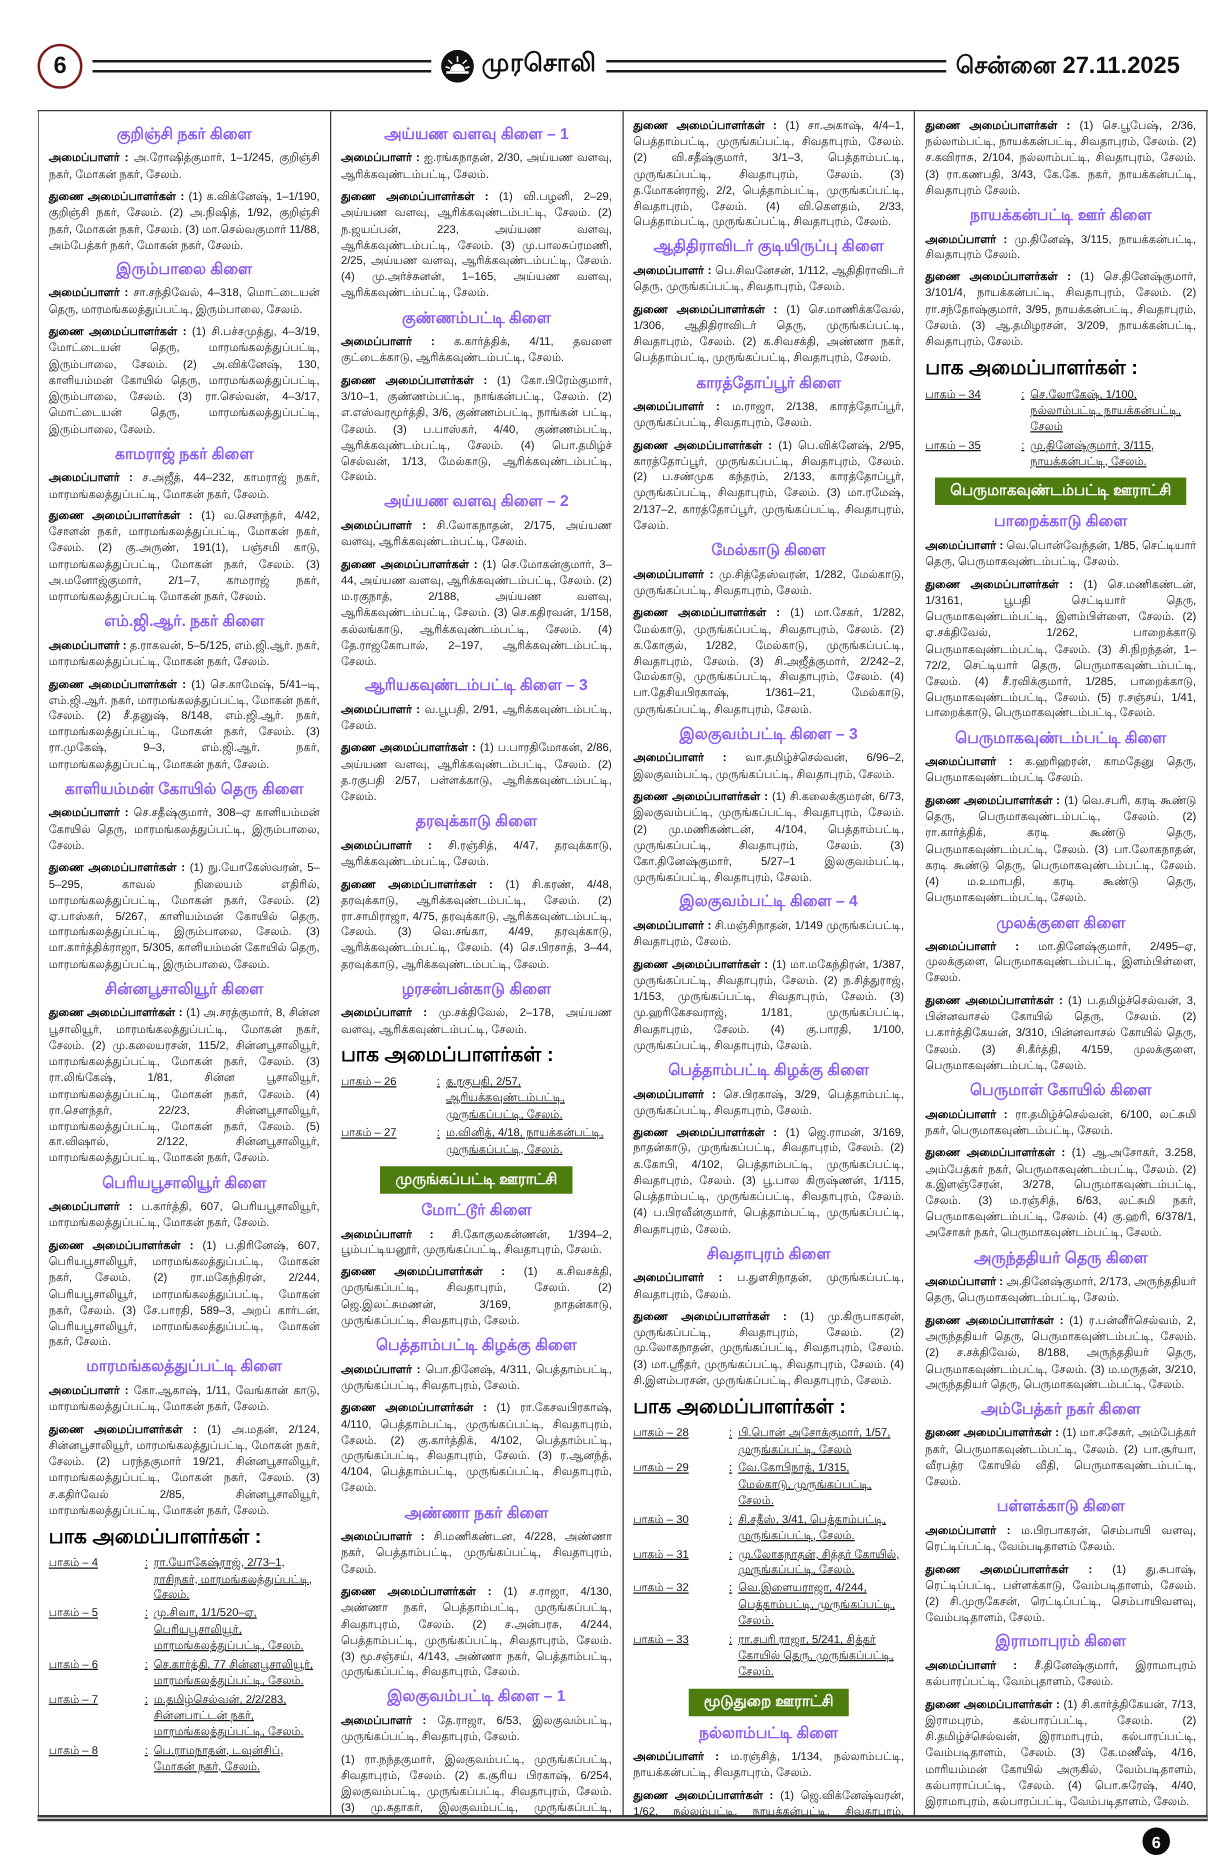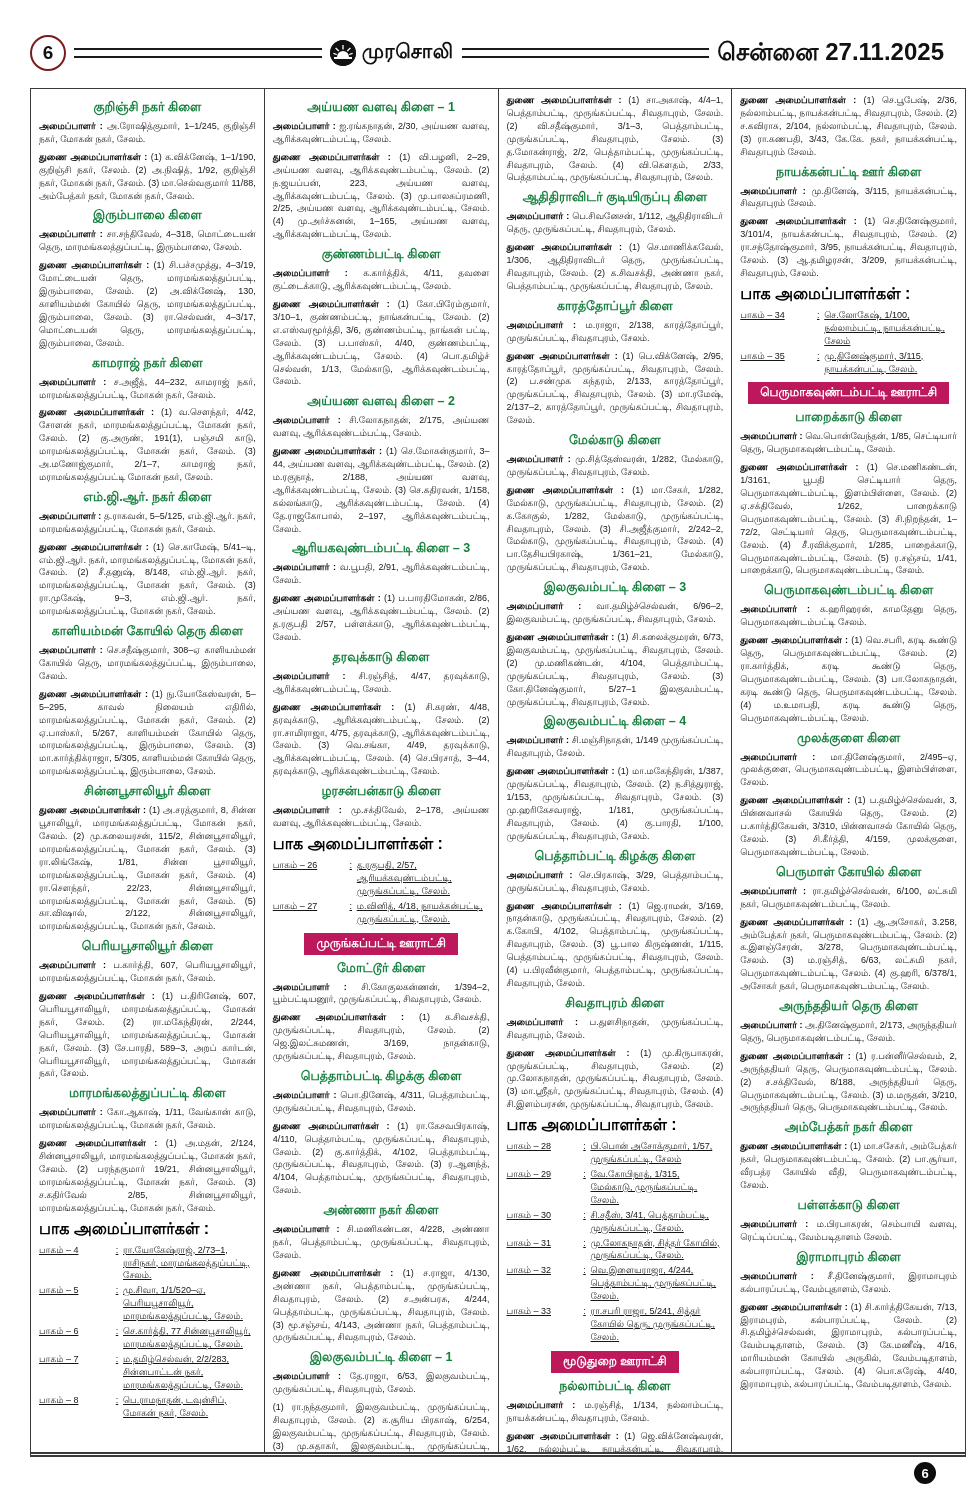--- a/index.html
+++ b/index.html
@@ -8,33 +8,33 @@
   
   .header{position:absolute;top:30px;left:30px;right:28px;height:46px;
           display:flex;align-items:center;}
   .pg-circle{width:32px;height:32px;border:2.5px solid #7a1c1c;border-radius:50%;
              box-shadow:0 0 0 1.5px #fff inset;display:flex;align-items:center;justify-content:center;
              font-size:19px;font-weight:bold;color:#111;flex:0 0 auto;background:#fff;}
   .rule{flex:1 1 auto;height:6px;border-top:2.5px solid #1a1a1a;border-bottom:2.5px solid #1a1a1a;margin:0 8px;}
   .masthead{display:flex;align-items:flex-start;gap:6px;flex:0 0 auto;}
   .logo{width:26px;height:26px;border-radius:50%;background:#111;display:flex;align-items:flex-end;justify-content:center;overflow:hidden;}
   .masthead-title{font-size:20px;font-weight:bold;color:#111;letter-spacing:0.5px;}
-  .dateline{font-size:24px;font-weight:bold;color:#111;flex:0 0 auto;white-space:nowrap;}
+  .dateline{font-size:19px;font-weight:bold;color:#111;flex:0 0 auto;white-space:nowrap;}
   
   .sheet{position:absolute;top:88px;left:30px;width:936px;height:1369px;
          border:1.2px solid #3a3a3a;border-bottom:5px double #3a3a3a;
          display:flex;box-sizing:border-box;}
   .col{flex:1 1 0;padding:5px 8px 4px;overflow:hidden;box-sizing:border-box;}
   .col + .col{border-left:1.2px solid #3a3a3a;}
-  .bh-title{font-size:12.5px;font-weight:bold;text-align:center;margin:6px 0 4px;color:#15803d;}
+  .bh-title{font-size:12.5px;font-weight:bold;text-align:center;margin:6px 0 4px;color:#8b5cf6;}
   .para{font-size:9px;line-height:12.9px;margin:0 0 5px;text-align:justify;color:#161616;}
   .para b{color:#000;}
   .cb{font-size:16px;font-weight:bold;text-align:left;margin:4px 0 4px;color:#000;}
   .inv-wrap{text-align:center;margin:7px 0 3px;}
-  .inv{display:inline-block;background:#be185d;color:#fff;font-size:12px;font-weight:bold;
+  .inv{display:inline-block;background:#4d7c0f;color:#fff;font-size:12px;font-weight:bold;
        padding:3px 12px 4px;}
   .pt{display:grid;grid-template-columns:72px 12px 1fr;font-size:9px;line-height:12.9px;
       margin:0 0 2px;color:#161616;text-decoration:underline;}
   .pt .lab{white-space:nowrap;}
   .pt .col-sep{text-align:center;}
   
   .footer-circle{position:absolute;right:36px;top:1462px;width:22px;height:22px;border-radius:50%;
                  background:#0d0d0d;color:#fff;font-size:13px;font-weight:bold;
                  display:flex;align-items:center;justify-content:center;}
 </style>
@@ -252,20 +252,21 @@
         <h3 class="bh-title">பெருமாள் கோயில் கிளை</h3>
         <p class="para"><b>அமைப்பாளர் : </b>ரா.தமிழ்ச்செல்வன், 6/100, லட்சுமி நகர், பெருமாகவுண்டம்பட்டி, சேலம்.</p>
         <p class="para"><b>துணை அமைப்பாளர்கள் : </b>(1) ஆ.அசோகர், 3.258, அம்பேத்கர் நகர், பெருமாகவுண்டம்பட்டி, சேலம். (2) க.இளஞ்சேரன், 3/278, பெருமாகவுண்டம்பட்டி, சேலம். (3) ம.ரஞ்சித், 6/63, லட்சுமி நகர், பெருமாகவுண்டம்பட்டி, சேலம். (4) கு.ஹரி, 6/378/1, அசோகர் நகர், பெருமாகவுண்டம்பட்டி, சேலம்.</p>
         <h3 class="bh-title">அருந்ததியர் தெரு கிளை</h3>
         <p class="para"><b>அமைப்பாளர் : </b>அ.தினேஷ்குமார், 2/173, அருந்ததியர் தெரு, பெருமாகவுண்டம்பட்டி, சேலம்.</p>
         <p class="para"><b>துணை அமைப்பாளர்கள் : </b>(1) ர.பன்னீர்செல்வம், 2, அருந்ததியர் தெரு, பெருமாகவுண்டம்பட்டி, சேலம். (2) ச.சக்திவேல், 8/188, அருந்ததியர் தெரு, பெருமாகவுண்டம்பட்டி, சேலம். (3) ம.மருதன், 3/210, அருந்ததியர் தெரு, பெருமாகவுண்டம்பட்டி, சேலம்.</p>
         <h3 class="bh-title">அம்பேத்கர் நகர் கிளை</h3>
         <p class="para"><b>துணை அமைப்பாளர்கள் : </b>(1) மா.சசேகர், அம்பேத்கர் நகர், பெருமாகவுண்டம்பட்டி, சேலம். (2) பா.சூர்யா, வீரபத்ர கோயில் வீதி, பெருமாகவுண்டம்பட்டி, சேலம்.</p>
         <h3 class="bh-title">பள்ளக்காடு கிளை</h3>
         <p class="para"><b>அமைப்பாளர் : </b>ம.பிரபாகரன், செம்பாயி வளவு, ரெட்டிப்பட்டி, வேம்படிதாளம் சேலம்.</p>
+        <p class="para"><b>துணை அமைப்பாளர்கள் : </b>(1) து.சுபாஷ், ரெட்டிப்பட்டி, பள்ளக்காடு, வேம்படிதாளம், சேலம். (2) சி.முருகேசன், ரெட்டிப்பட்டி, செம்பாயிவளவு, வேம்படிதாளம், சேலம்.</p>
         <h3 class="bh-title">இராமாபுரம் கிளை</h3>
         <p class="para"><b>அமைப்பாளர் : </b>சீ.தினேஷ்குமார், இராமாபுரம் கல்பாரப்பட்டி, வேம்புதாளம், சேலம்.</p>
         <p class="para"><b>துணை அமைப்பாளர்கள் : </b>(1) சி.கார்த்திகேயன், 7/13, இராமபுரம், கல்பாரப்பட்டி, சேலம். (2) சி.தமிழ்ச்செல்வன், இராமாபுரம், கல்பாரப்பட்டி, வேம்படிதாளம், சேலம். (3) கே.மணீஷ், 4/16, மாரியம்மன் கோயில் அருகில், வேம்படிதாளம், கல்பாராப்பட்டி, சேலம். (4) பொ.சுரேஷ், 4/40, இராமாபுரம், கல்பாரப்பட்டி, வேம்படிதாளம், சேலம்.</p>
       </div>
   </div>
 
   <div class="footer-circle">
     <span>6</span>
   </div>
 

